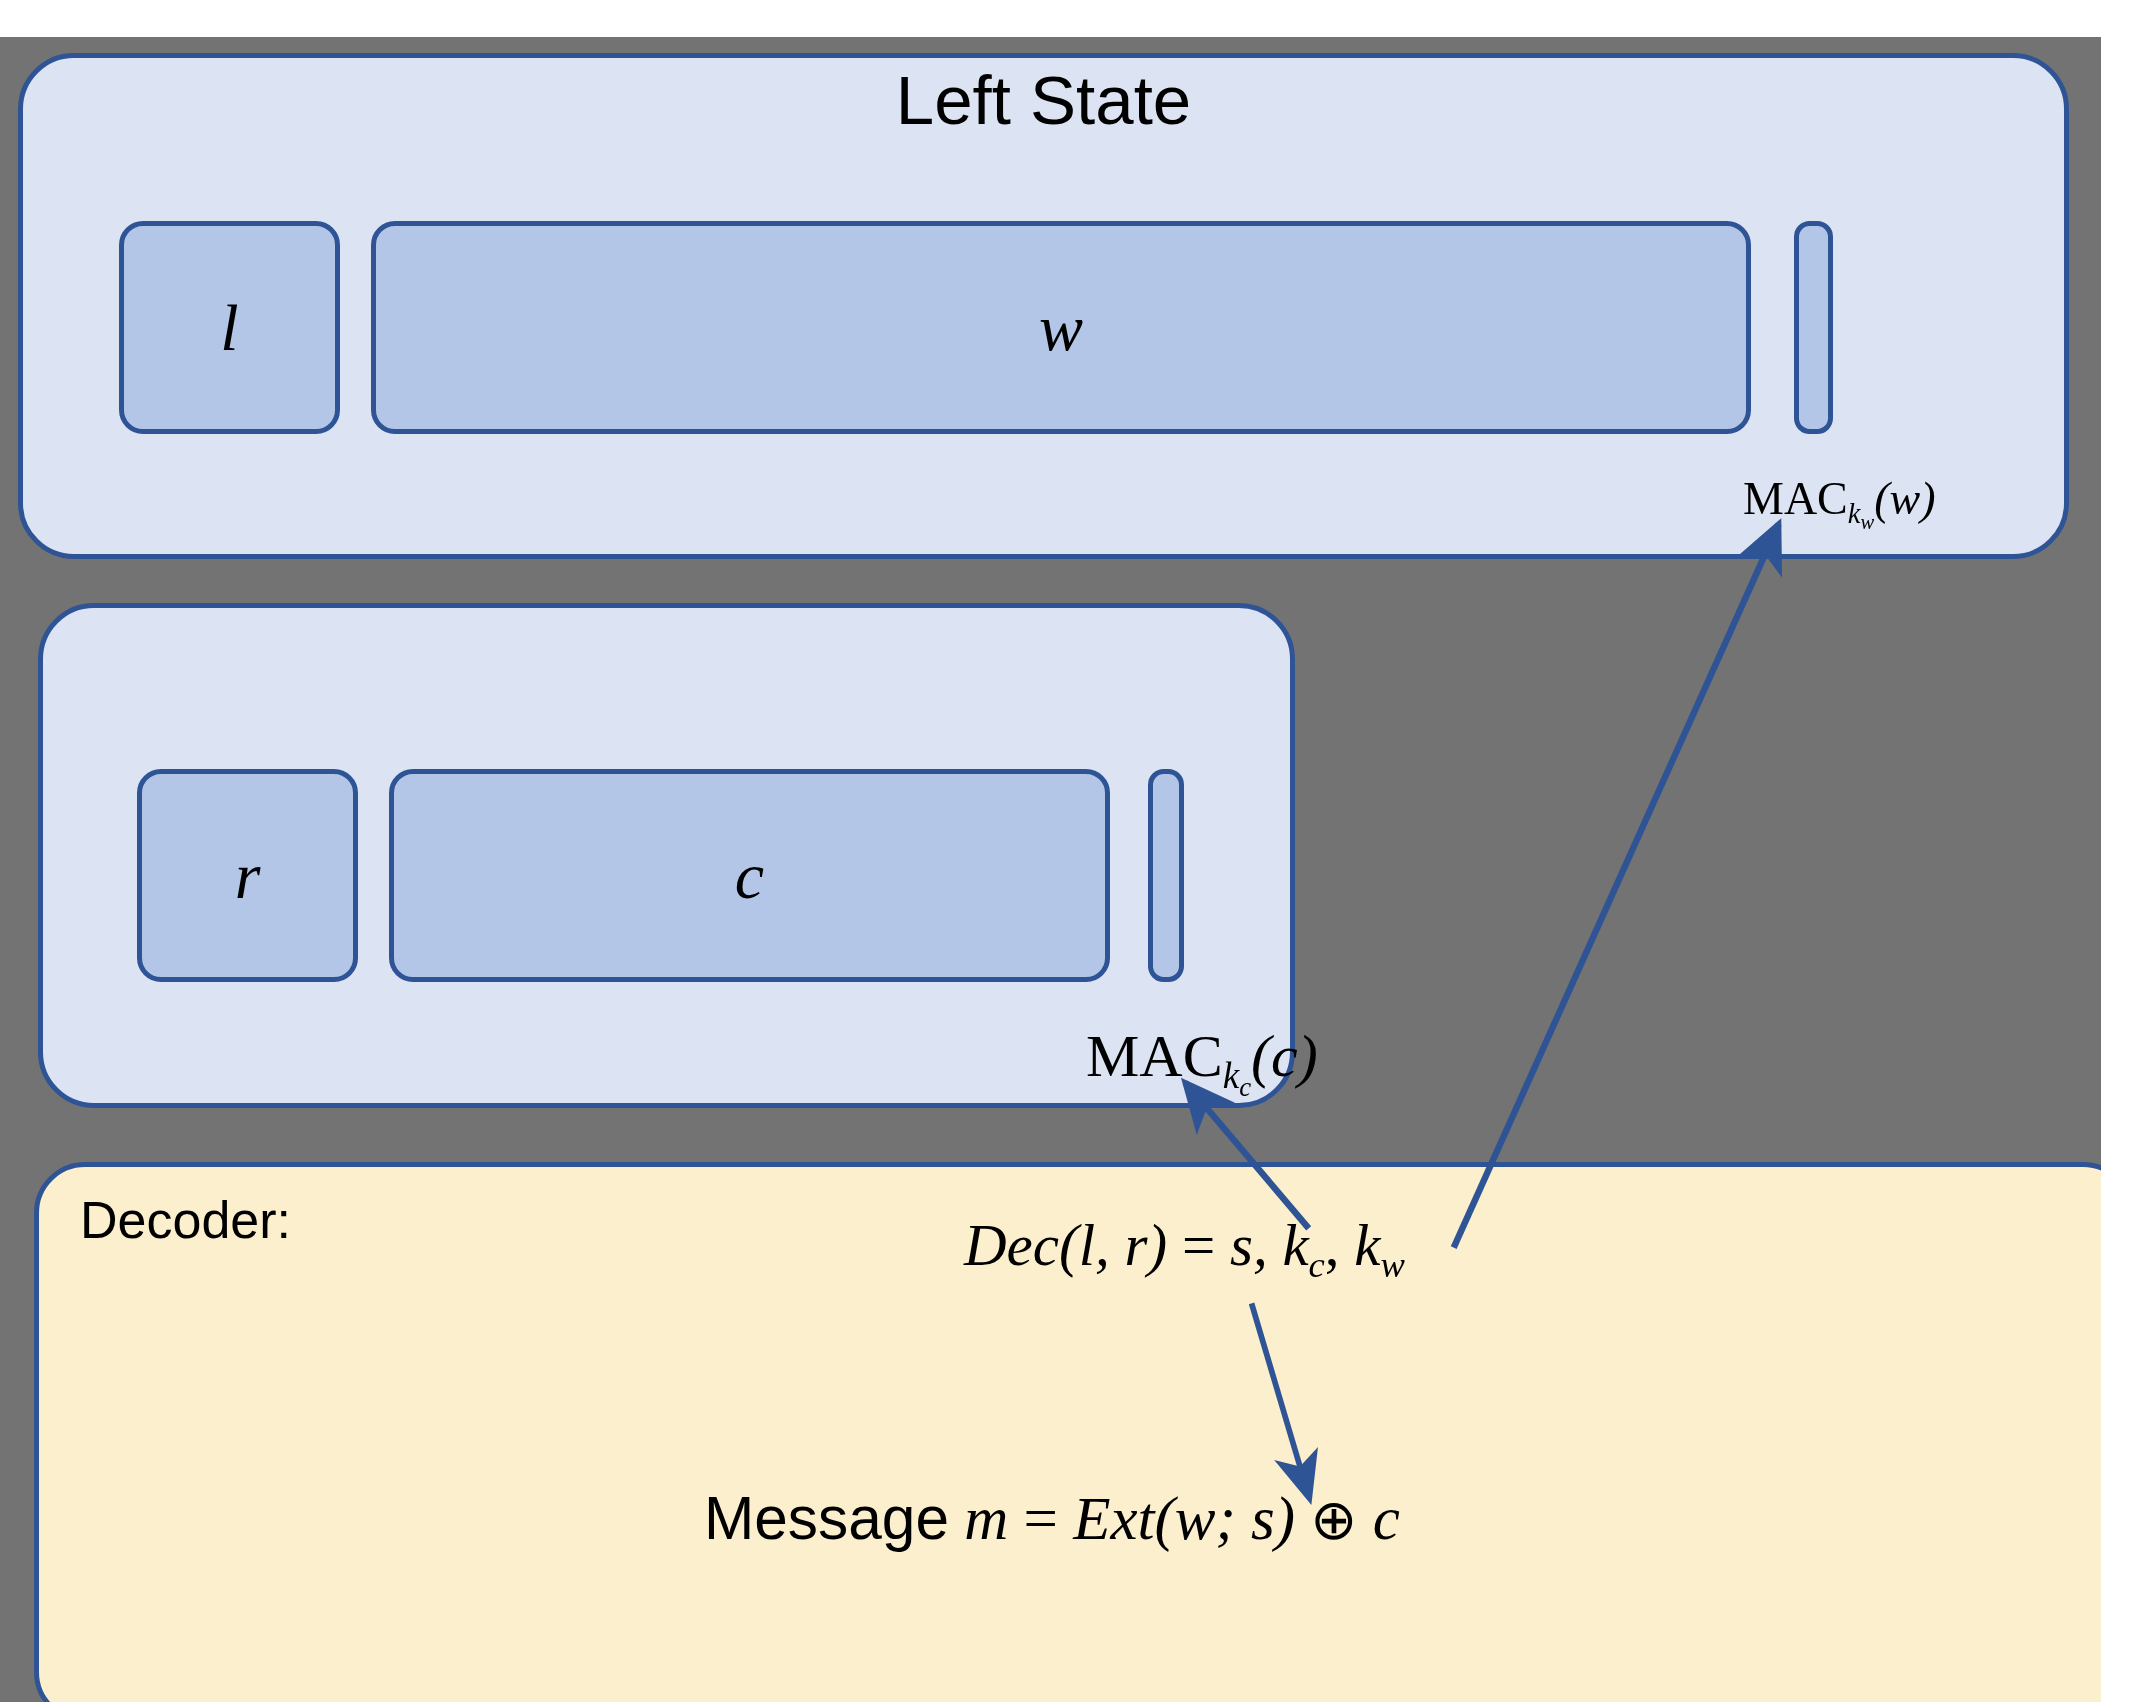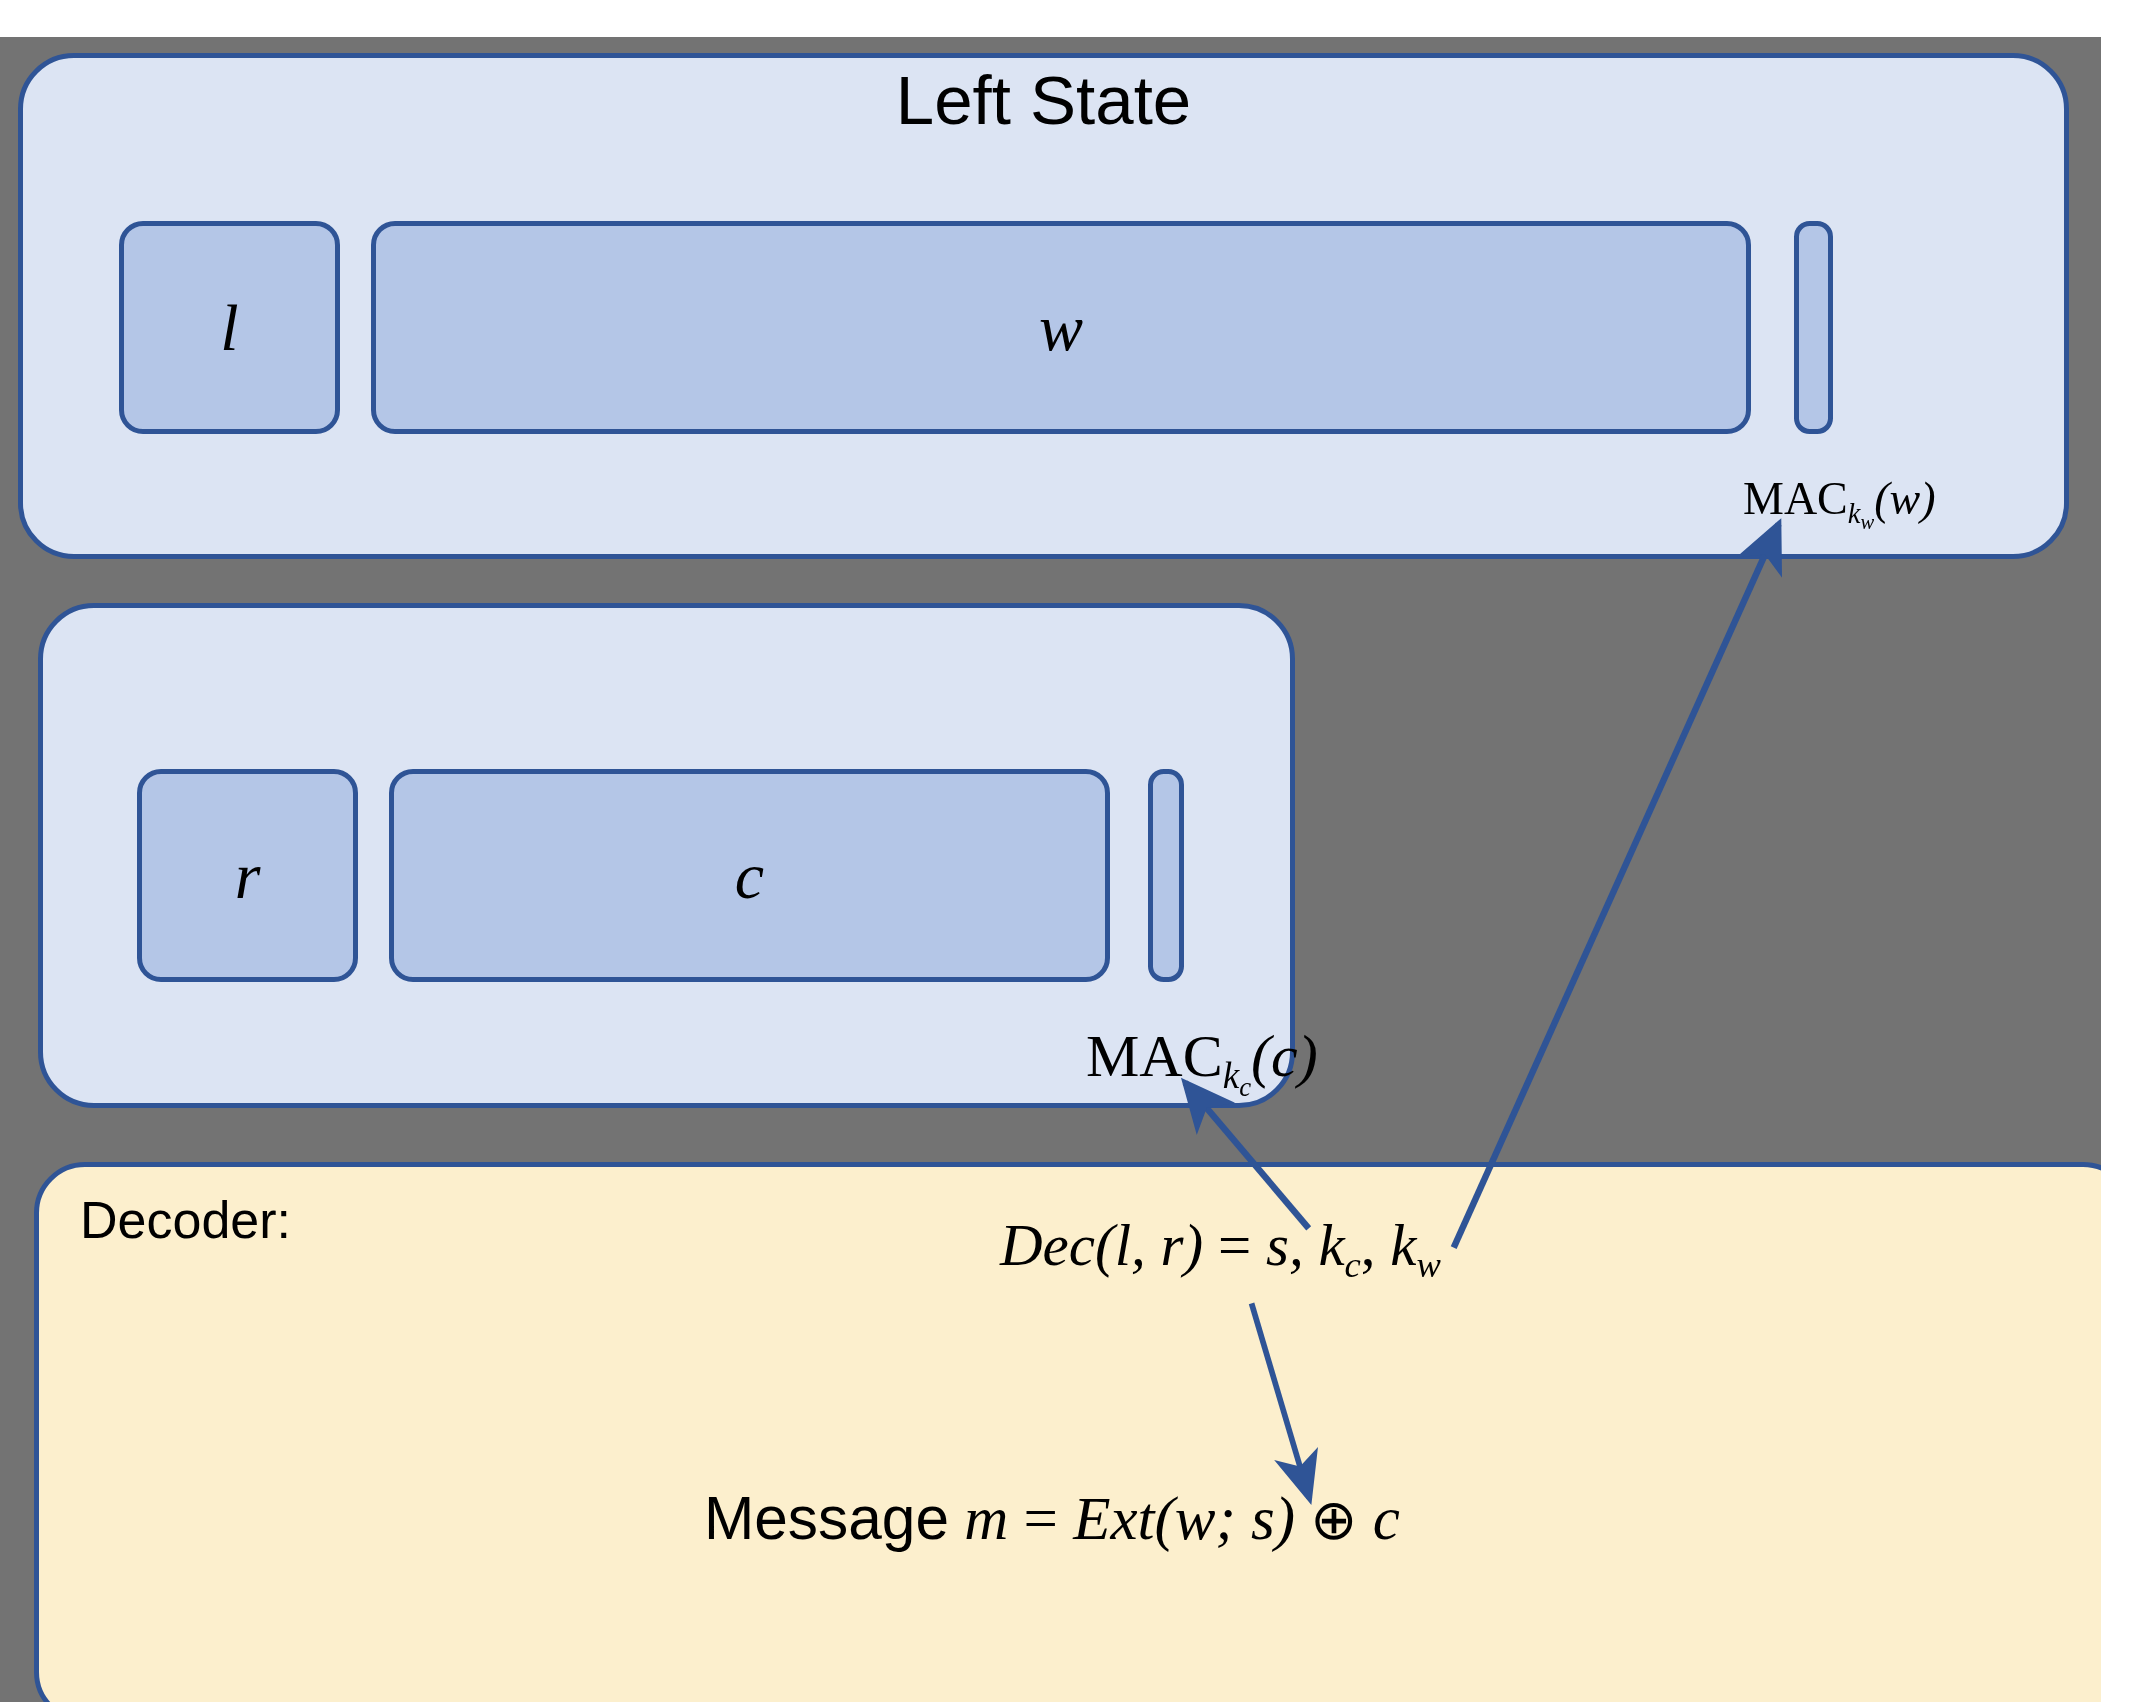--- a/index.html
+++ b/index.html
@@ -106,21 +106,21 @@
   }
   .math sub sub {
     font-size: 0.72em;
     vertical-align: -0.30em;
   }
 
   #mac-w-label { left: 1743px; top: 439px;  font-size: 46px; }
   #mac-c-label { left: 1086px; top: 989px; font-size: 60px; font-family: Liberation Serif, serif; }
 
   #dec-formula {
-    left: 1000px; top: 1179px; font-size: 59px;
+    left: 964px; top: 1179px; font-size: 59px;
   }
   #msg-formula {
     left: 704px; top: 1451px; font-size: 61px;
   }
   #msg-formula .word {
     font-family: "Liberation Sans Narrow", "Liberation Sans", sans-serif;
     font-style: normal;
     font-size: 0.99em;
   }
   .oplus {

